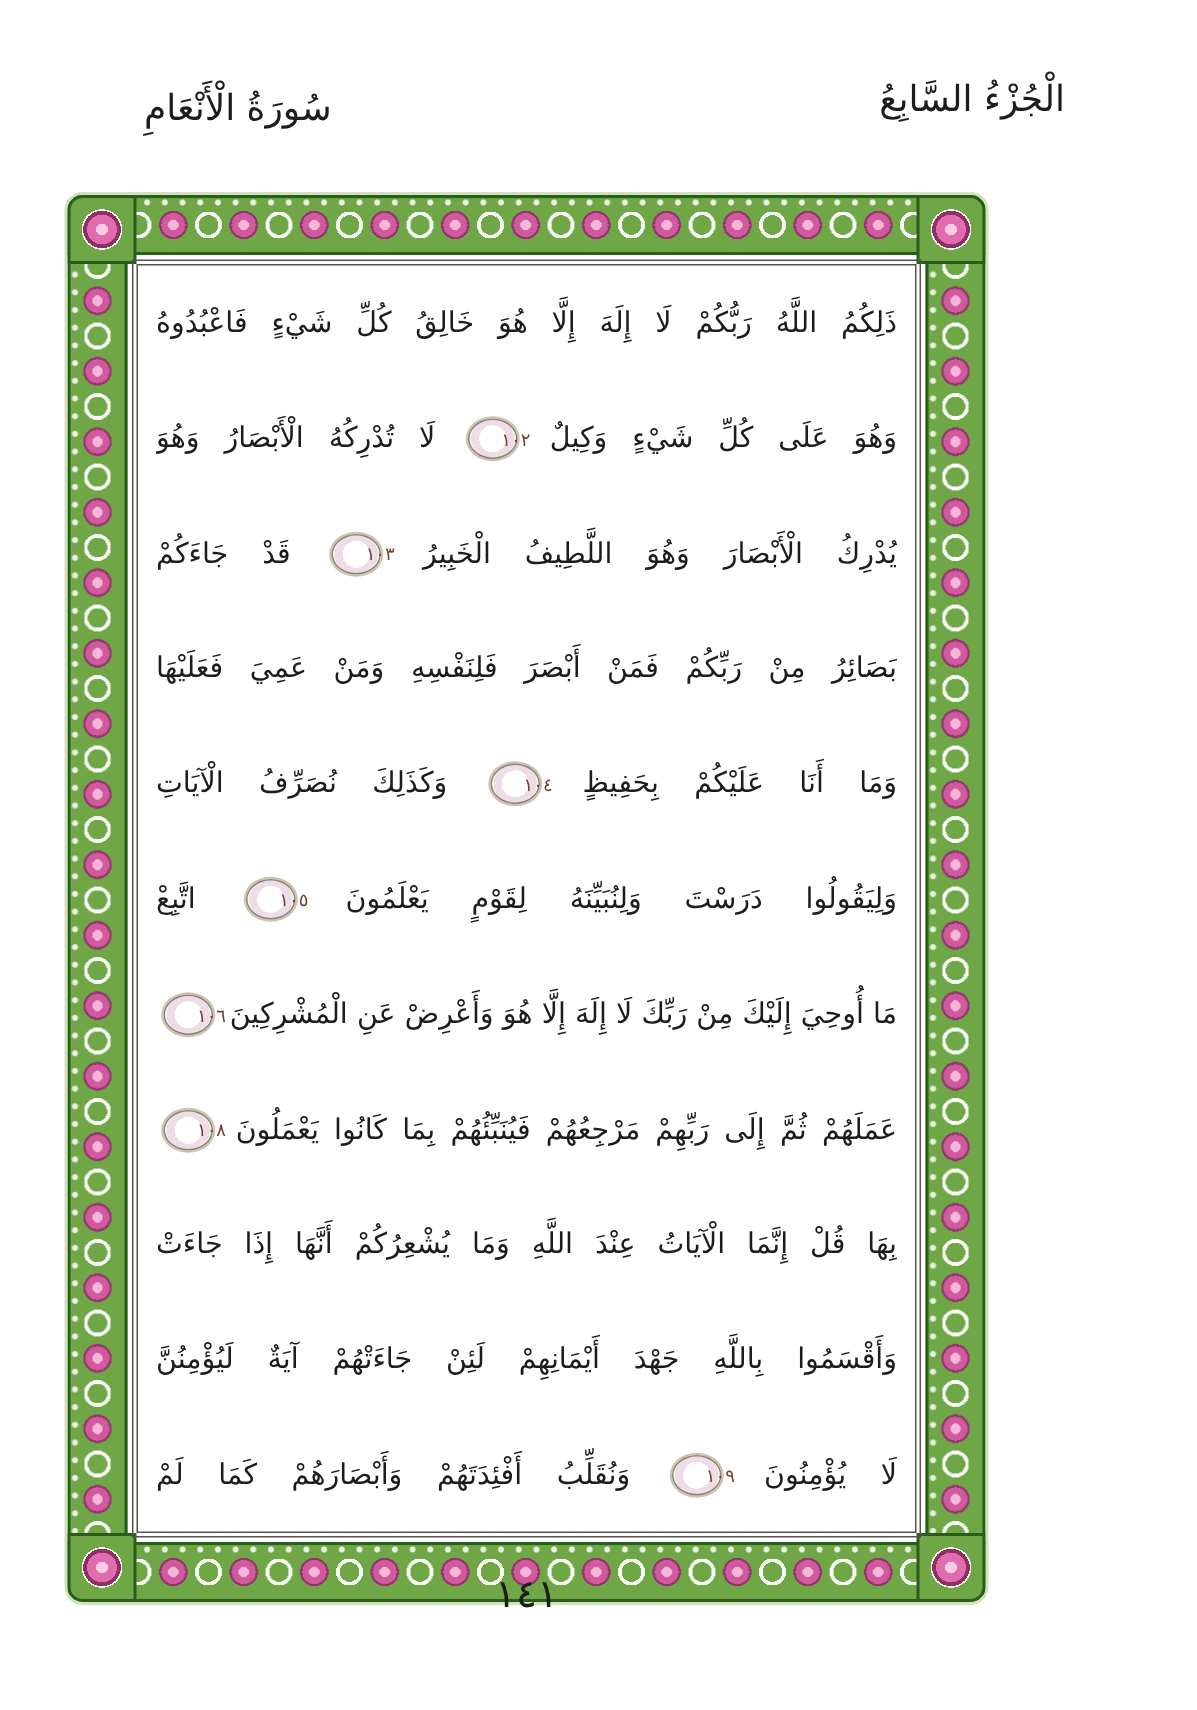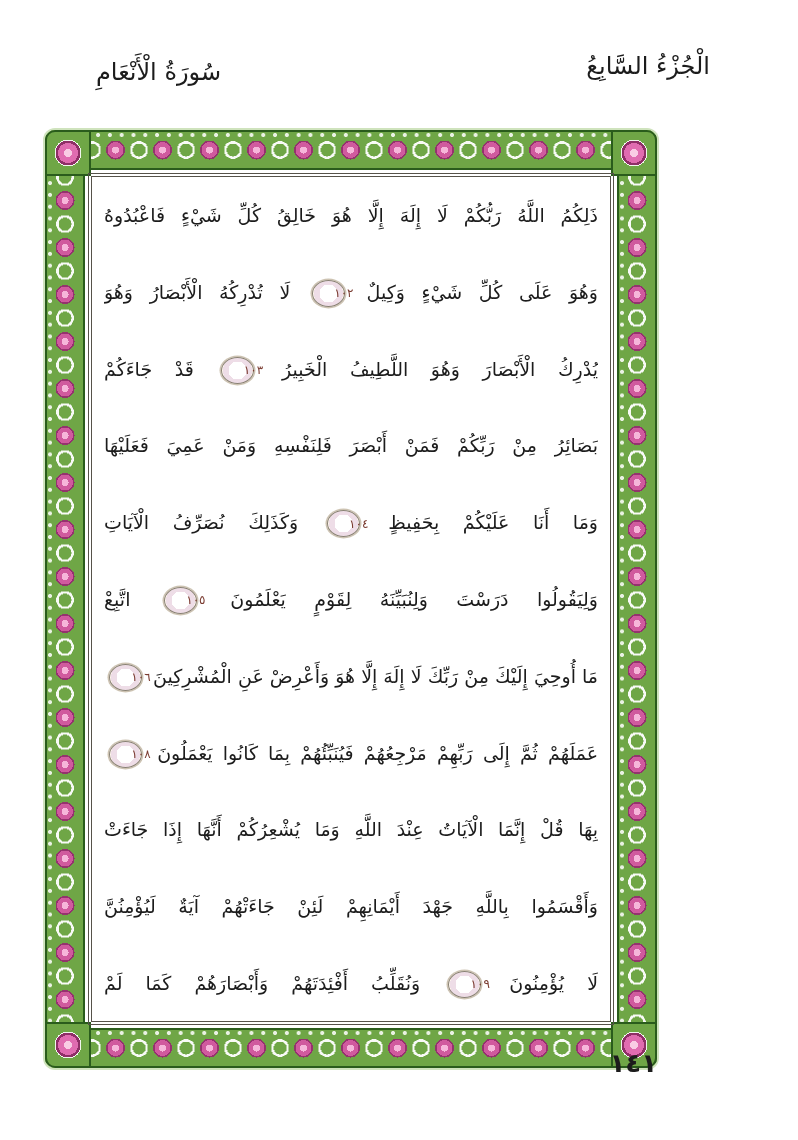--- a/index.html
+++ b/index.html
@@ -79,21 +79,21 @@
     width:27px; height:27px; border-radius:50%;
     border:1.5px solid #8a8274;
     background:radial-gradient(circle, #ffffff 0 45%, #eedde7 45% 72%, #fdf4ec 72%);
     box-shadow:0 0 0 1.5px #cdc3b2;
     font-size:12px; line-height:1; color:#7a3b30;
     margin:0 5px; vertical-align:middle;padding-left:31px;
   }
   
   .page-num {
     position:absolute; top:1048px; left:45px; width:612px;
-    font-size:26px; color:#1c1c1c; direction:rtl;font-weight:bold;
+    text-align:center; font-size:26px; color:#1c1c1c; direction:rtl;
   }
 </style>
 </head>
 <body>
 
 <div class="page">
 
   <div class="hdr hdr-juz">الْجُزْءُ السَّابِعُ</div>
   <div class="hdr hdr-surah">سُورَةُ الْأَنْعَامِ</div>
 

